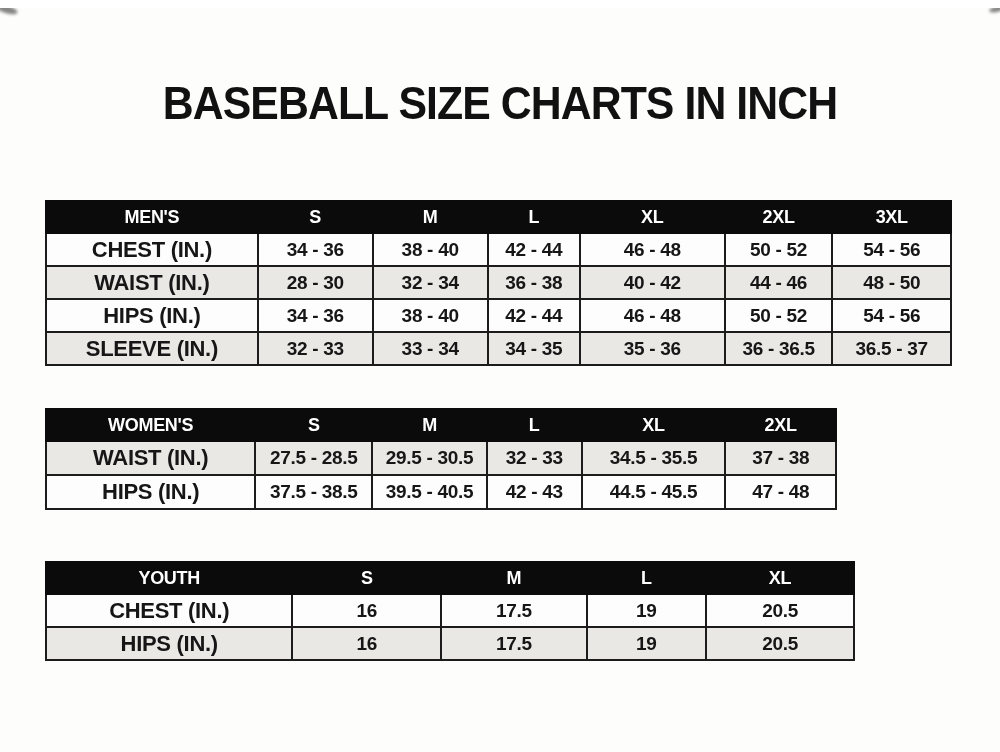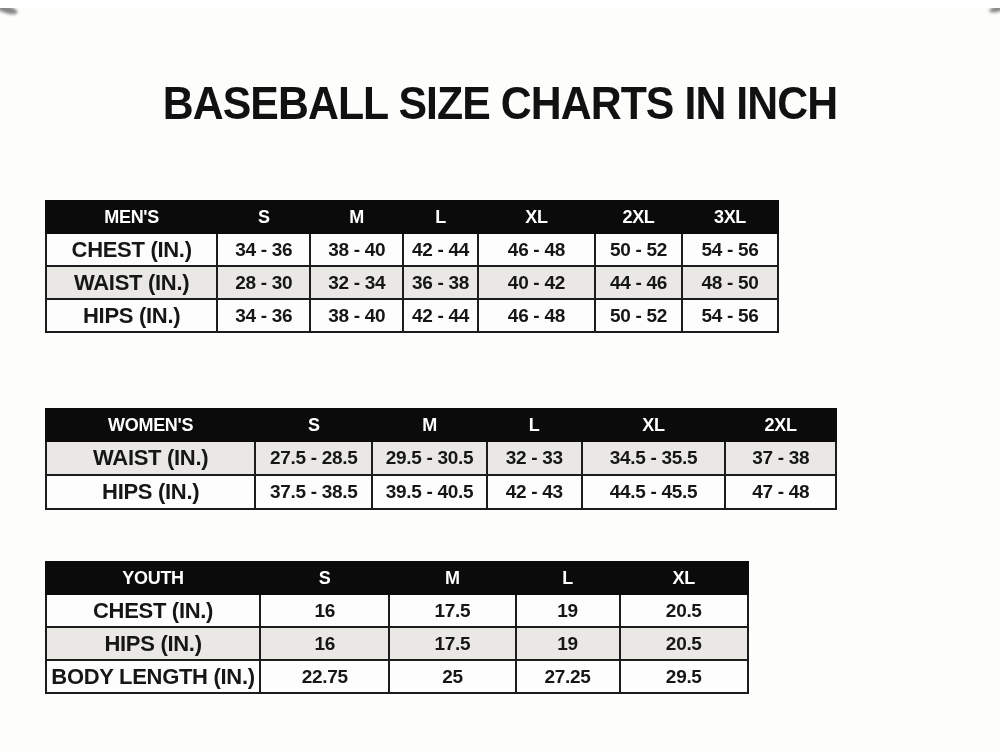--- a/index.html
+++ b/index.html
@@ -31,23 +31,23 @@
     letter-spacing:-1px;
     transform:scaleX(.93);transform-origin:center;
     white-space:nowrap;
   }
   
   table{
     position:absolute;left:45px;
     border-collapse:collapse;table-layout:fixed;
     font-family:"Liberation Sans", sans-serif;
   }
-  #mens  {top:192px;width:734px;}
+  #mens  {top:192px;width:907px;}
   #womens{top:400px;width:792px;border-radius:12px;}
-  #youth {top:553px;width:704px;}
+  #youth {top:553px;width:810px;}
   th,td{
     border:2px solid #1c1c1c;
     padding:0;margin:0;
     text-align:center;vertical-align:middle;
     font-weight:bold;white-space:nowrap;overflow:hidden;
     letter-spacing:-0.3px;
   }
   thead th{
     background:#0b0b0b;color:#fff;
     border-color:#0b0b0b;
@@ -111,20 +111,29 @@
           <td>48 - 50</td>
         </tr>
         <tr>
           <td class="label">HIPS (IN.)</td>
           <td>34 - 36</td>
           <td>38 - 40</td>
           <td>42 - 44</td>
           <td>46 - 48</td>
           <td>50 - 52</td>
           <td>54 - 56</td>
+        </tr>
+        <tr class="alt">
+          <td class="label">SLEEVE (IN.)</td>
+          <td>32 - 33</td>
+          <td>33 - 34</td>
+          <td>34 - 35</td>
+          <td>35 - 36</td>
+          <td>36 - 36.5</td>
+          <td>36.5 - 37</td>
         </tr>
       </tbody>
     </table>
   <table id="womens">
       <colgroup>
         <col style="width: 26.5%;">
         <col style="width: 14.8%;">
         <col style="width: 14.5%;">
         <col style="width: 12%;">
         <col style="width: 18.2%;">
@@ -184,24 +193,17 @@
           <td>19</td>
           <td>20.5</td>
         </tr>
         <tr class="alt">
           <td class="label">HIPS (IN.)</td>
           <td>16</td>
           <td>17.5</td>
           <td>19</td>
           <td>20.5</td>
         </tr>
-        <tr>
-          <td class="label">BODY LENGTH (IN.)</td>
-          <td>22.75</td>
-          <td>25</td>
-          <td>27.25</td>
-          <td>29.5</td>
-        </tr>
       </tbody>
     </table>
 
   <div class="bottom-strip"></div>
 </div>
 
 </body></html>

